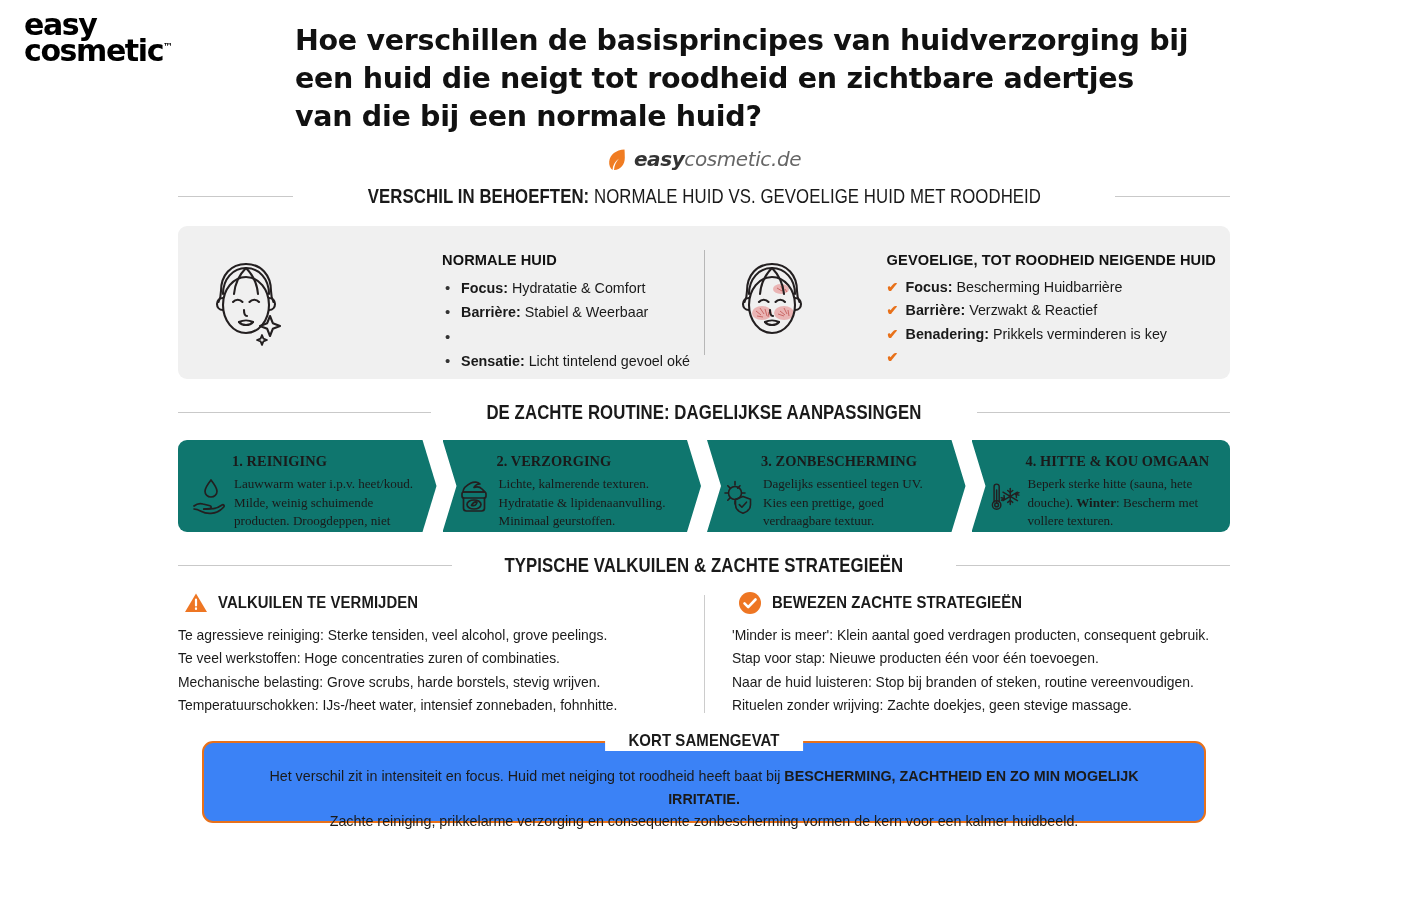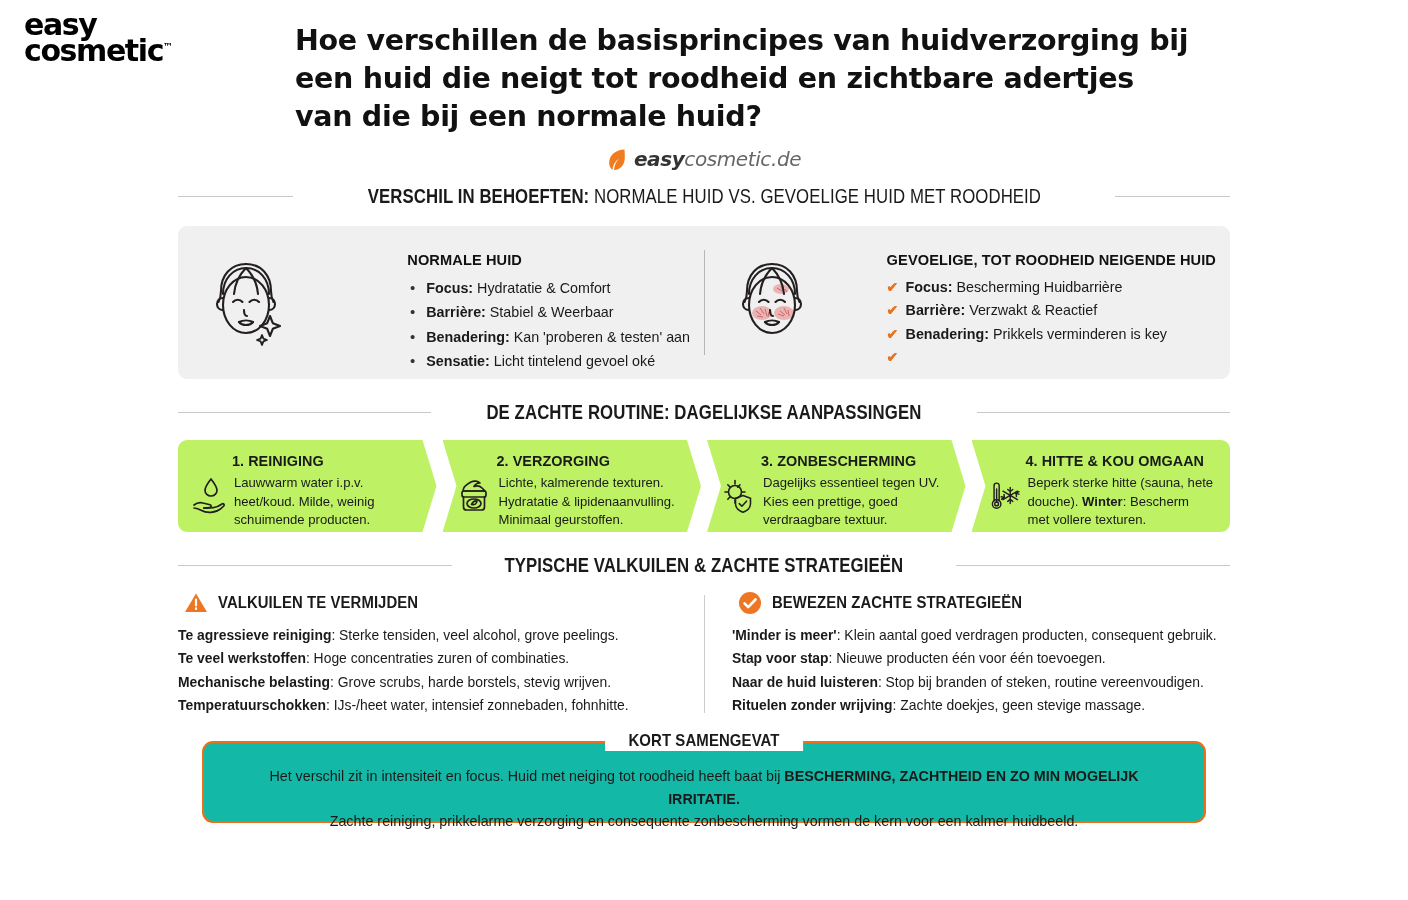--- a/index.html
+++ b/index.html
@@ -84,23 +84,24 @@
   .cmp-list li .mk.chk { color: #e8711a; font-weight: 700; font-size: 14px; }
   .cmp-list li b { font-weight: 700; }
 
   
   .routine {
     margin: 16px 178px 0;
     display: flex; gap: 6px; height: 92px;
   }
   .rcard {
     position: relative; flex: 1 1 25%;
-    background: #bef264;
+    background: #0f766e;
     display: flex; flex-direction: column;
     padding: 13px 16px 16px 14px;
+    font-family: Liberation Serif, serif;
   }
   .rcard.first { border-radius: 9px 0 0 9px; }
   .rcard.last  { border-radius: 0 9px 9px 0; }
   .rcard.arrow {
     clip-path: polygon(0 0, calc(100% - 14px) 0, 100% 50%, calc(100% - 14px) 100%, 0 100%);
   }
   .rcard.notch {
     clip-path: polygon(0 0, calc(100% - 14px) 0, 100% 50%, calc(100% - 14px) 100%, 0 100%, 14px 50%);
   }
   .rcard.notch-end {
@@ -133,28 +134,28 @@
   .ph-head .ic { flex: 0 0 auto; width: 24px; height: 24px; }
   .ph-head .t {
     font-weight: 700; font-size: 16px; letter-spacing: 0.1px;
     transform: scaleX(0.93); transform-origin: left center;
   }
   .ph-list { list-style: none; }
   .ph-list li {
     font-size: 13.9px; line-height: 1.68; color: #1a1a1a;
     white-space: nowrap;
   }
-  .ph-list li b { font-weight: 700; }
+  .ph-list li b { font-weight: 400; }
 
   
   .summary {
     margin: 24px 202px 0;
     border: 2px solid #e8711a; border-radius: 11px;
     position: relative; padding: 22px 30px 16px;
-    background: #14b8a6;
+    background: #3b82f6;
     height: 82px;
   }
   .summary .cap {
     position: absolute; top: -12px; left: 50%; transform: translateX(-50%);
     background: #ffffff; padding: 0 13px;
     font-weight: 700; font-size: 17px; letter-spacing: 0.1px;
     white-space: nowrap;
   }
   .summary .cap span { display: inline-block; transform: scaleX(0.88); }
   .summary p {
@@ -218,21 +219,20 @@
           <li>
               <span class="mk dot">•</span>
               <span><b>Focus:</b><span> Hydratatie &amp; Comfort</span></span>
             </li>
           <li>
               <span class="mk dot">•</span>
               <span><b>Barrière:</b><span> Stabiel &amp; Weerbaar</span></span>
             </li>
           <li>
               <span class="mk dot">•</span>
-              <span><b>Benadering:</b><span> Kan 'proberen &amp; testen' aan</span></span>
             </li>
           <li>
               <span class="mk dot">•</span>
               <span><b>Sensatie:</b><span> Licht tintelend gevoel oké</span></span>
             </li>
         </ul>
       </div>
     </div>
 
     <div class="col">

